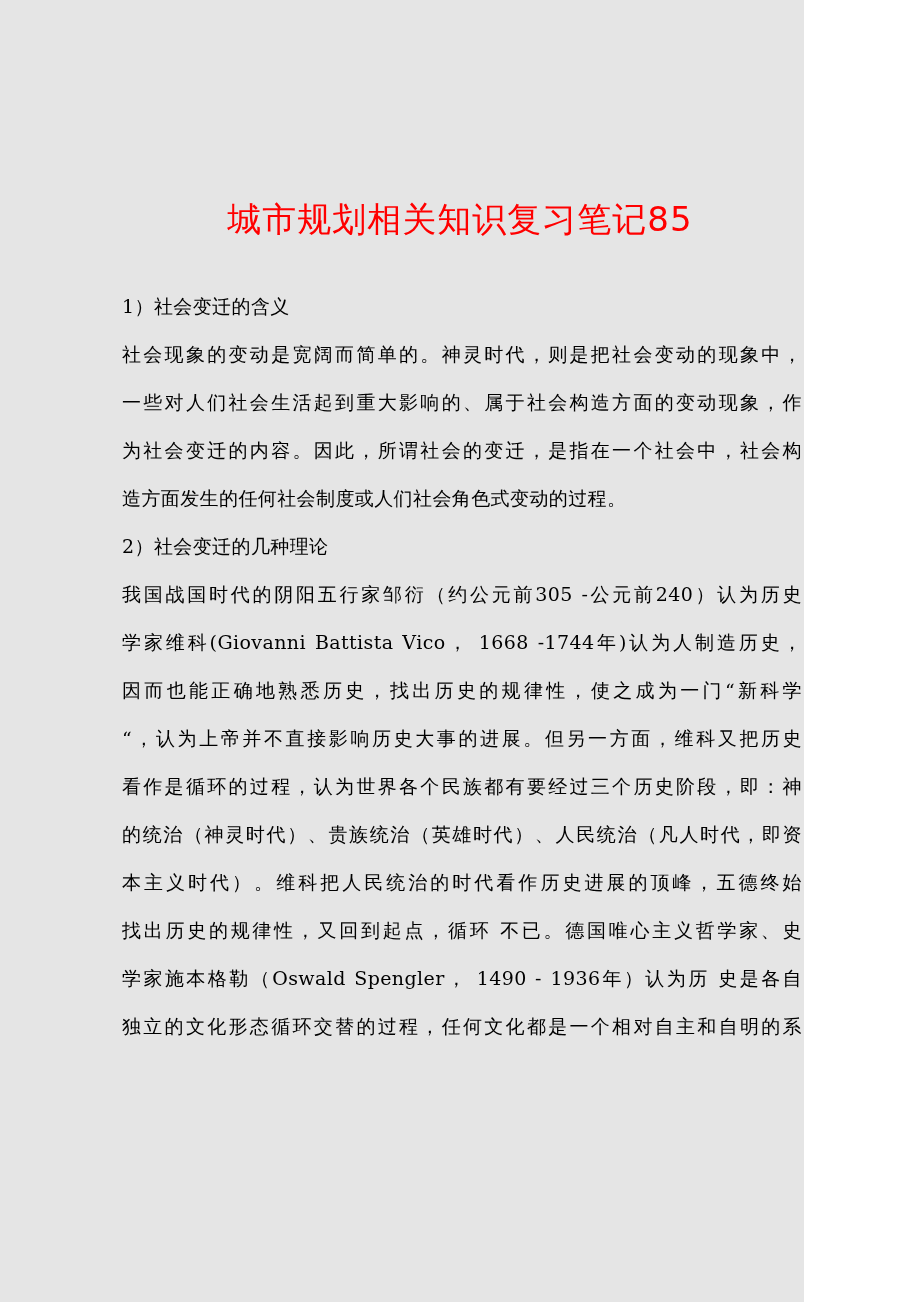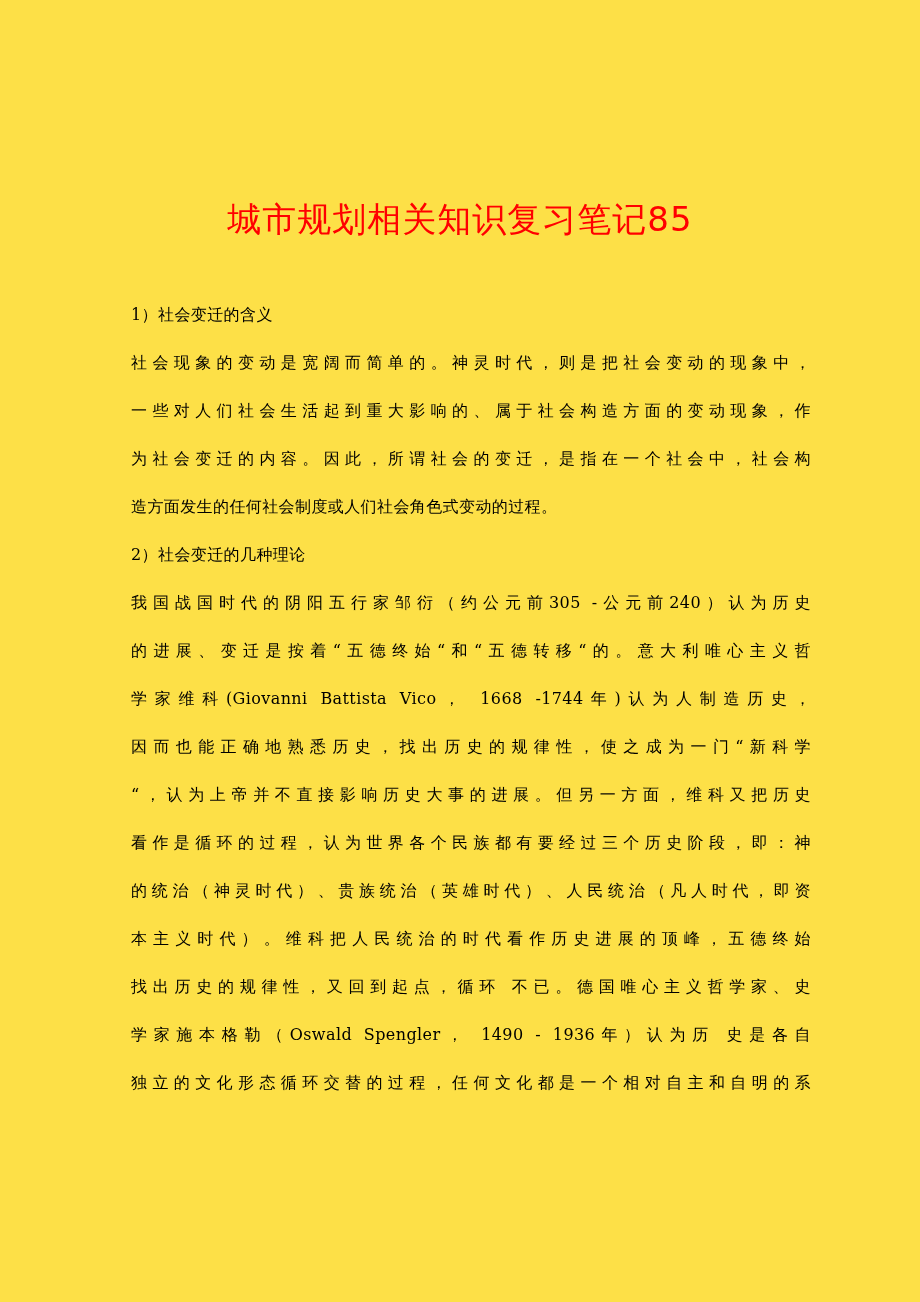--- a/index.html
+++ b/index.html
@@ -10,23 +10,23 @@
   body {
     width: 920px;
     height: 1302px;
     position: relative;
     overflow: hidden;
     font-family: "DejaVu Serif", "Liberation Serif", serif;
   }
   .page {
     position: absolute;
     left: 0; top: 0;
-    width: 920px;
+    width: 804px;
     height: 1302px;
-    background: #fde047;
+    background: #e5e5e5;
   }
   .title {
     position: absolute;
     left: 0;
     top: 194px;
     width: 920px;
     text-align: center;
     color: #ff0000;
     font-family: "DejaVu Sans", "Liberation Sans", sans-serif;
     font-size: 34px;
@@ -34,23 +34,23 @@
     letter-spacing: 1px;
     margin: 0;
     font-weight: normal;
   }
   .body-text {
     position: absolute;
     left: 122px;
     top: 282px;
     width: 680px;
     color: #000000;
-    font-size: 16px;
+    font-size: 19px;
     line-height: 48px;
-    margin: 9px;
+    margin: 0;
   }
   .line {
     display: block;
     height: 48px;
     white-space: nowrap;
     text-align: justify;
     text-align-last: justify;
     letter-spacing: 0.4px;
   }
   .line.short {
@@ -64,21 +64,20 @@
   <h1 class="title">城市规划相关知识复习笔记85</h1>
 
   <div class="body-text">
     <span class="line short">1）社会变迁的含义</span>
     <span class="line">社会现象的变动是宽阔而简单的。神灵时代，则是把社会变动的现象中，</span>
     <span class="line">一些对人们社会生活起到重大影响的、属于社会构造方面的变动现象，作</span>
     <span class="line">为社会变迁的内容。因此，所谓社会的变迁，是指在一个社会中，社会构</span>
     <span class="line short">造方面发生的任何社会制度或人们社会角色式变动的过程。</span>
     <span class="line short">2）社会变迁的几种理论</span>
     <span class="line">我国战国时代的阴阳五行家邹衍（约公元前305 -公元前240）认为历史</span>
-    <span class="line">的进展、变迁是按着“五德终始“和“五德转移“的。意大利唯心主义哲</span>
     <span class="line">学家维科(Giovanni Battista Vico， 1668 -1744年)认为人制造历史，</span>
     <span class="line">因而也能正确地熟悉历史，找出历史的规律性，使之成为一门“新科学</span>
     <span class="line">“，认为上帝并不直接影响历史大事的进展。但另一方面，维科又把历史</span>
     <span class="line">看作是循环的过程，认为世界各个民族都有要经过三个历史阶段，即：神</span>
     <span class="line">的统治（神灵时代）、贵族统治（英雄时代）、人民统治（凡人时代，即资</span>
     <span class="line">本主义时代）。维科把人民统治的时代看作历史进展的顶峰，五德终始</span>
     <span class="line">找出历史的规律性，又回到起点，循环 不已。德国唯心主义哲学家、史</span>
     <span class="line">学家施本格勒（Oswald Spengler， 1490 - 1936年）认为历 史是各自</span>
     <span class="line">独立的文化形态循环交替的过程，任何文化都是一个相对自主和自明的系</span>
   </div>

